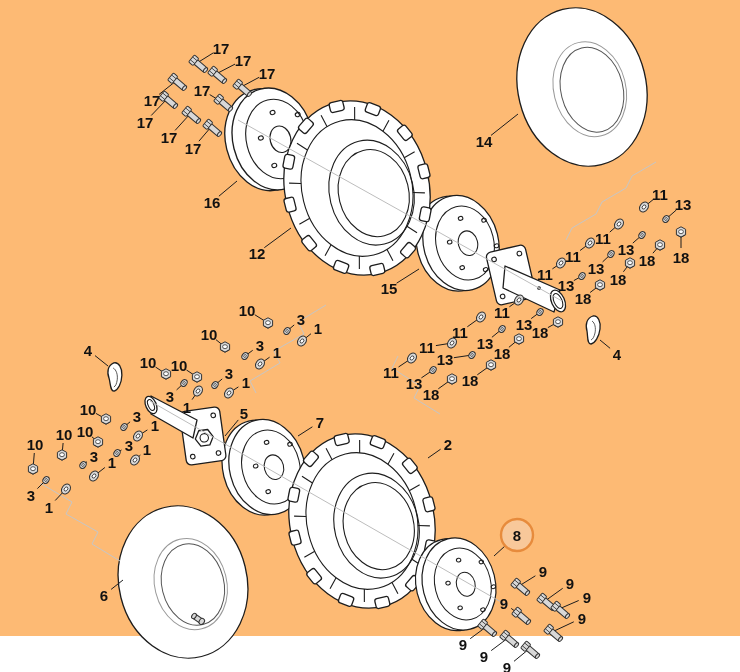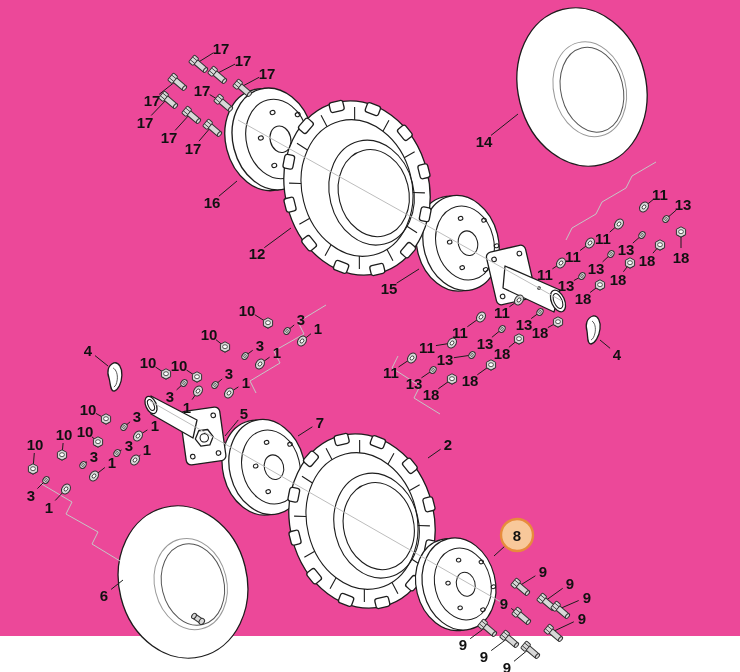--- a/index.html
+++ b/index.html
@@ -1,17 +1,17 @@
 <!DOCTYPE html>
 <html><head>
 <meta charset="utf-8">
 <style>
   html,body{margin:0;padding:0;background:#ffffff;}
   body{width:740px;height:672px;overflow:hidden;font-family:"Liberation Sans",sans-serif;}
-  .stage{position:relative;width:740px;height:636px;background:#ec4899;}
+  .stage{position:relative;width:740px;height:636px;background:#fdba74;}
   svg{position:absolute;left:0;top:0;}
   .ln{fill:#ffffff;stroke:#1d1d1d;stroke-width:1.3;stroke-linejoin:round;}
   .lnt{fill:none;stroke:#1d1d1d;stroke-width:1.1;stroke-linejoin:round;}
   .lngray{fill:none;stroke:#9a9a9a;stroke-width:1;}
   .lngray2{fill:#ffffff;stroke:#555555;stroke-width:1;}
   .metal{fill:#d8d8d8;stroke:#333333;stroke-width:1;}
   .hole{fill:#ffffff;stroke:#333333;stroke-width:0.8;}
   .mln{fill:none;stroke:#333333;stroke-width:0.8;}
   .guide{fill:none;stroke:#c6c6c6;stroke-width:1;}
   .axis{stroke:#bdbdbd;stroke-width:1;}

